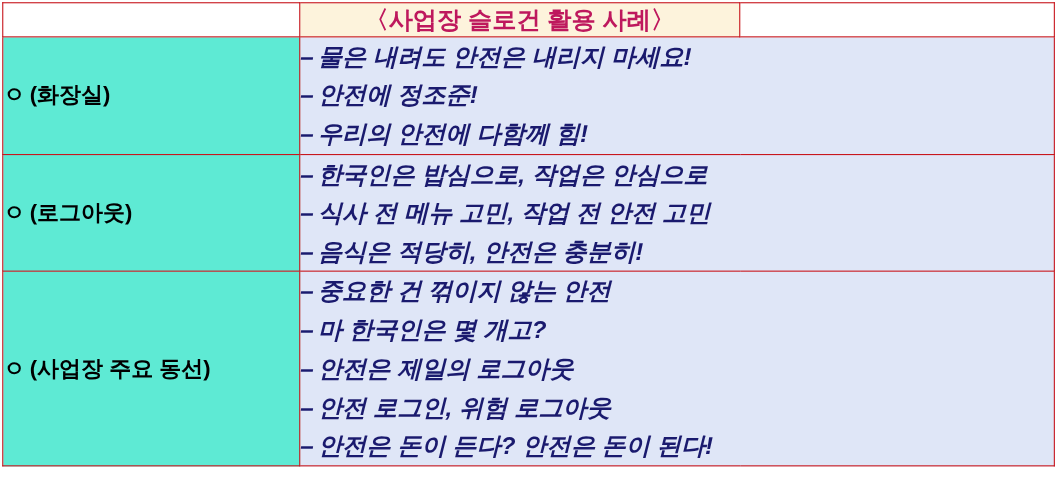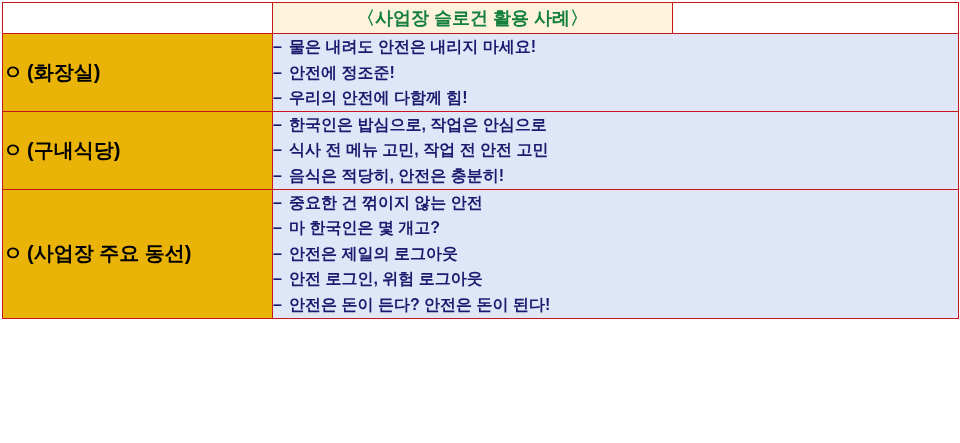--- a/index.html
+++ b/index.html
@@ -35,48 +35,49 @@
     background: #ffffff;
     border-top: 1px solid #c8161d;
     border-bottom: 1px solid #c8161d;
   }
   .hdr-center {
     background: #fdf3dc;
     text-align: center;
     height: 30px;
   }
   .hdr-center .title {
-    font-size: 18px;
+    font-size: 22px;
     font-weight: bold;
-    color: #15803d;
+    color: #be185d;
     letter-spacing: 0px;
     white-space: nowrap;
   }
   
   .cat-cell {
-    background: #eab308;
+    background: #5eead4;
     height: 1px;
     padding: 8px 0 8px 10px;
   }
   .cat-text {
     font-size: 20px;
     font-weight: bold;
     color: #000000;
     white-space: nowrap;
   }
   .items-cell {
     background: #dfe6f7;
     padding: 8px 0 8px 14px;
   }
   .item-line {
-    font-size: 16px;
+    font-size: 22px;
     font-weight: bold;
     color: #1a1a6e;
     line-height: 1.6;
     white-space: nowrap;
+    font-style: italic;
   }
   .item-line .dash {
     display: inline-block;
     width: 16px;
     color: #1a1a6e;
   }
   .bullet {
     display: inline-block;
     margin-right: 4px;
   }
@@ -106,21 +107,21 @@
         </td>
         <td class="items-cell" colspan="2">
           <div class="item-line"><span class="dash">–</span><span>물은 내려도 안전은 내리지 마세요!</span></div>
           <div class="item-line"><span class="dash">–</span><span>안전에 정조준!</span></div>
           <div class="item-line"><span class="dash">–</span><span>우리의 안전에 다함께 힘!</span></div>
         </td>
       </tr>
 
       <tr>
         <td class="cat-cell">
-          <span class="cat-text"><span class="bullet">ㅇ</span><span>(구내식당)</span></span>
+          <span class="cat-text"><span class="bullet">ㅇ</span><span>(로그아웃)</span></span>
         </td>
         <td class="items-cell" colspan="2">
           <div class="item-line"><span class="dash">–</span><span>한국인은 밥심으로, 작업은 안심으로</span></div>
           <div class="item-line"><span class="dash">–</span><span>식사 전 메뉴 고민, 작업 전 안전 고민</span></div>
           <div class="item-line"><span class="dash">–</span><span>음식은 적당히, 안전은 충분히!</span></div>
         </td>
       </tr>
 
       <tr>
         <td class="cat-cell">

